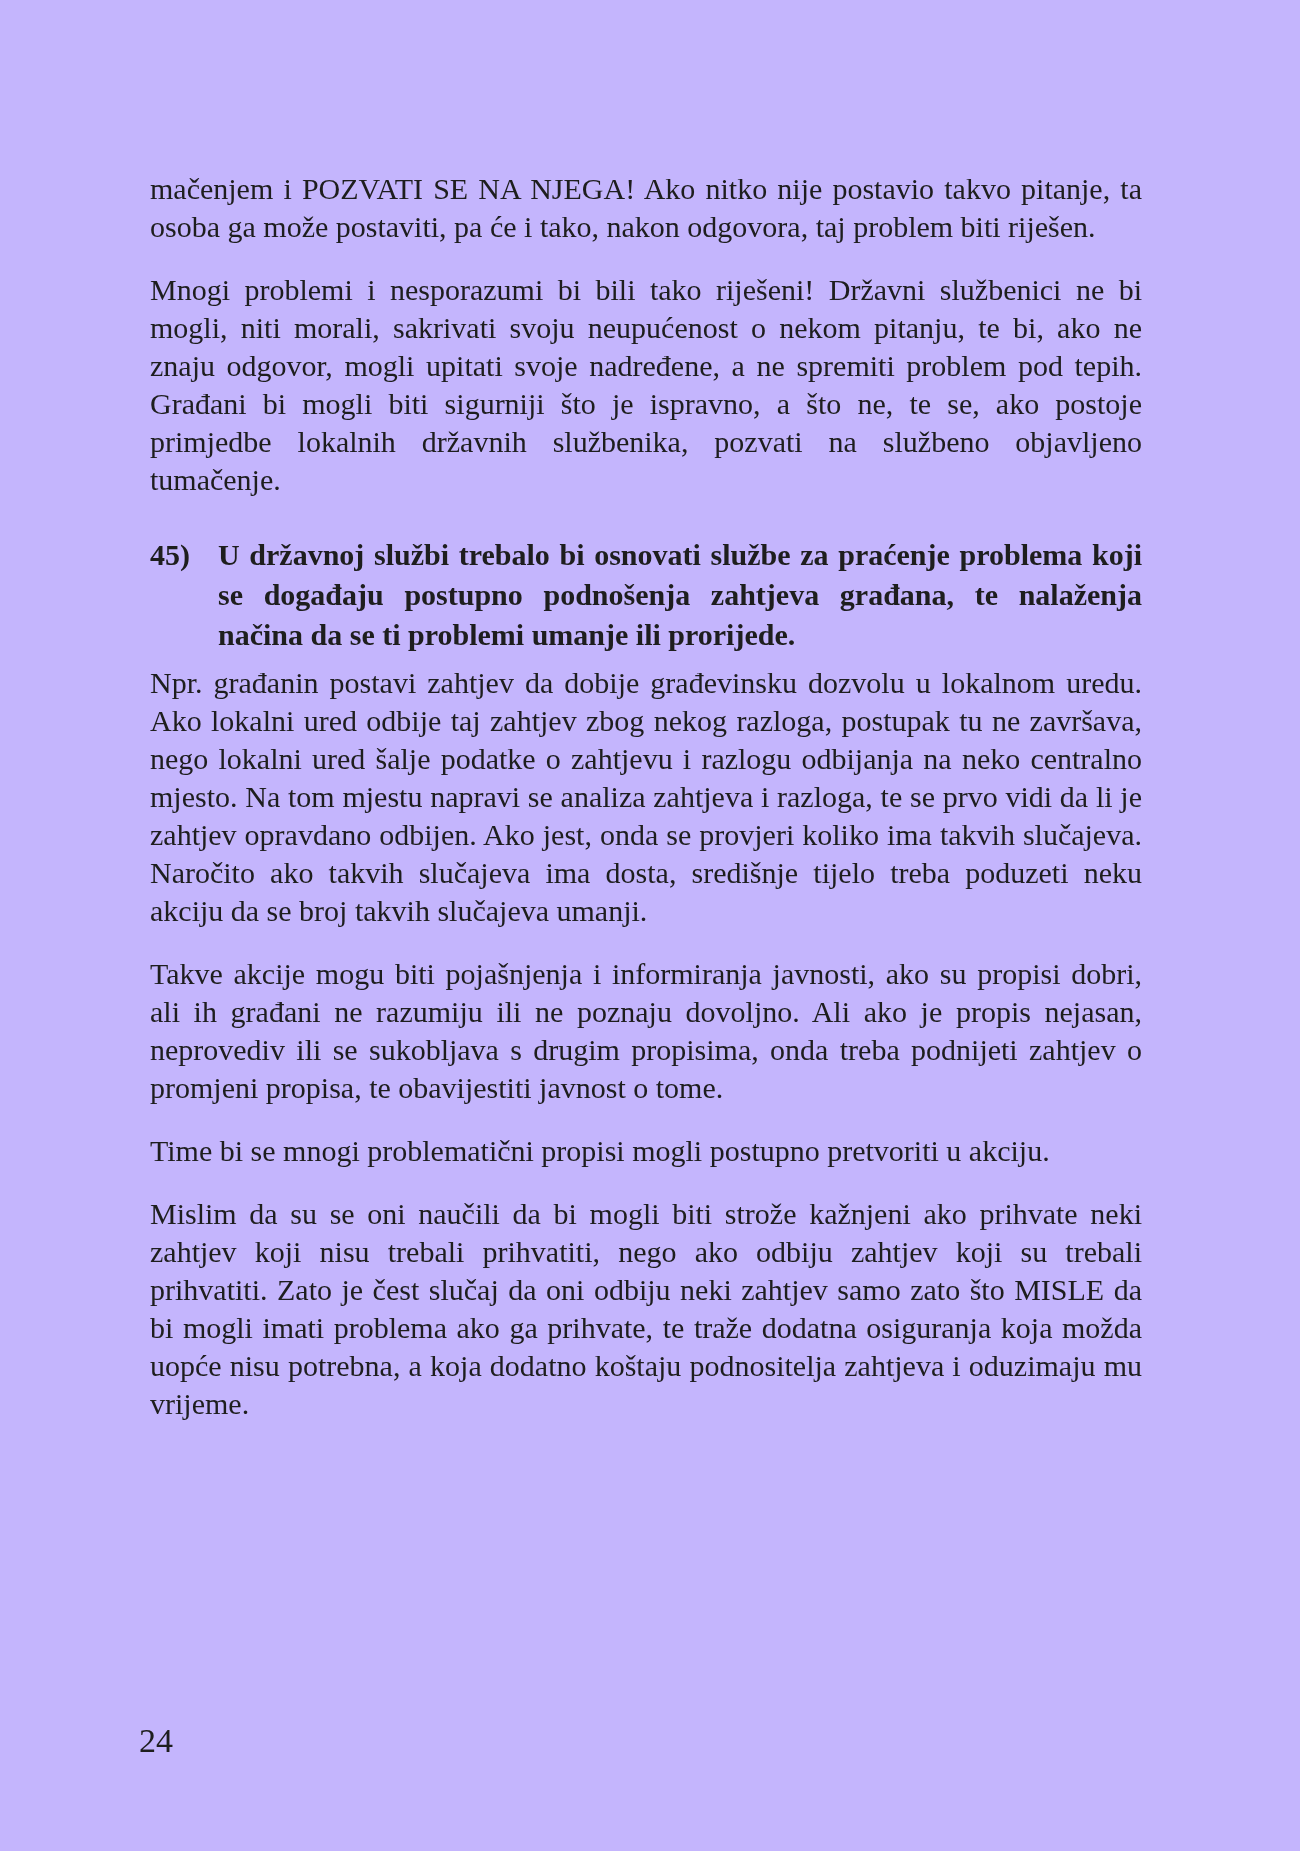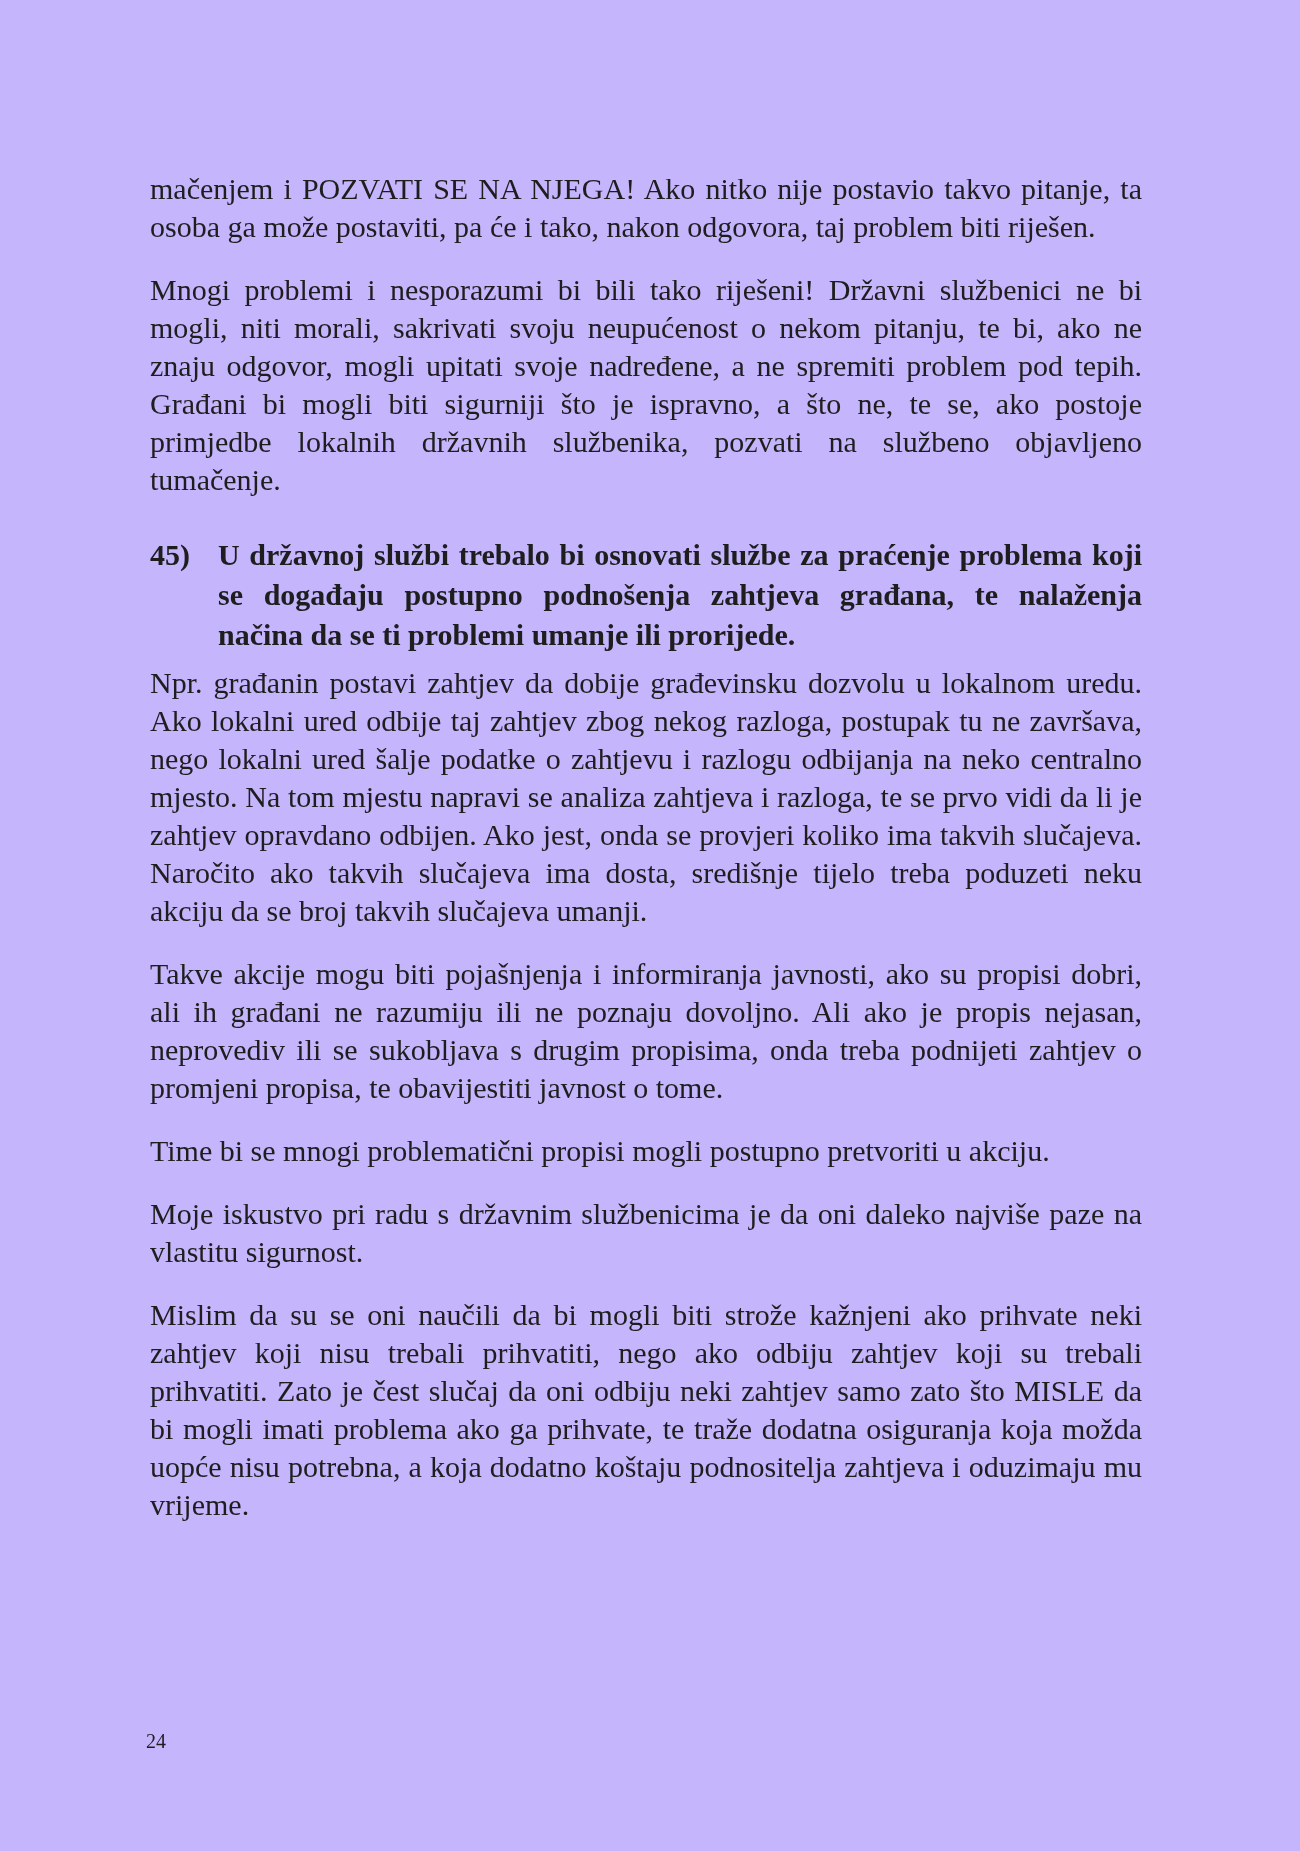--- a/index.html
+++ b/index.html
@@ -41,23 +41,23 @@
     flex: 0 0 60px;
   }
   .section-heading .title {
     flex: 1;
     text-align: justify;
     hyphens: auto;
     -webkit-hyphens: auto;
   }
   .page-number {
     position: absolute;
-    left: 146px;
+    left: 139px;
     top: 1722px;
-    font-size: 20px;
+    font-size: 34px;
     line-height: 38px;
   }
 </style>
 </head>
 <body>
 
 <div class="page">
   <div class="text-block">
 
     <p>mačenjem i POZVATI SE NA NJEGA! Ako nitko nije postavio takvo pitanje, ta osoba ga može postaviti, pa će i tako, nakon odgovora, taj problem biti riješen.</p>
@@ -69,20 +69,19 @@
       <span class="title">U državnoj službi trebalo bi osnovati službe za praćenje problema koji se događaju postupno podnošenja zahtjeva građana, te nalaženja načina da se ti problemi umanje ili prorijede.</span>
     </div>
 
     <p>Npr. građanin postavi zahtjev da dobije građevinsku dozvolu u lokalnom uredu. Ako lokalni ured odbije taj zahtjev zbog nekog razloga, postupak tu ne završava, nego lokalni ured šalje podatke o zahtjevu i razlogu odbijanja na neko centralno mjesto. Na tom mjestu napravi se analiza zahtjeva i razloga, te se prvo vidi da li je zahtjev opravdano odbijen. Ako jest, onda se provjeri koliko ima takvih slučajeva. Naročito ako takvih slučajeva ima dosta, središnje tijelo treba poduzeti neku akciju da se broj takvih slučajeva umanji.</p>
 
     <p>Takve akcije mogu biti pojašnjenja i informiranja javnosti, ako su propisi dobri, ali ih građani ne razumiju ili ne poznaju dovoljno. Ali ako je propis nejasan, neprovediv ili se sukobljava s drugim propisima, onda treba podnijeti zahtjev o promjeni propisa, te obavijestiti javnost o tome.</p>
 
     <p>Time bi se mnogi problematični propisi mogli postupno pretvoriti u akciju.</p>
 
 
-    <p>Moje iskustvo pri radu s državnim službenicima je da oni daleko najviše paze na vlastitu sigurnost.</p>
 
     <p>Mislim da su se oni naučili da bi mogli biti strože kažnjeni ako prihvate neki zahtjev koji nisu trebali prihvatiti, nego ako odbiju zahtjev koji su trebali prihvatiti. Zato je čest slučaj da oni odbiju neki zahtjev samo zato što MISLE da bi mogli imati problema ako ga prihvate, te traže dodatna osiguranja koja možda uopće nisu potrebna, a koja dodatno koštaju podnositelja zahtjeva i oduzimaju mu vrijeme.</p>
 
   </div>
 
   <div class="page-number">24</div>
 </div>
 
 </body></html>

